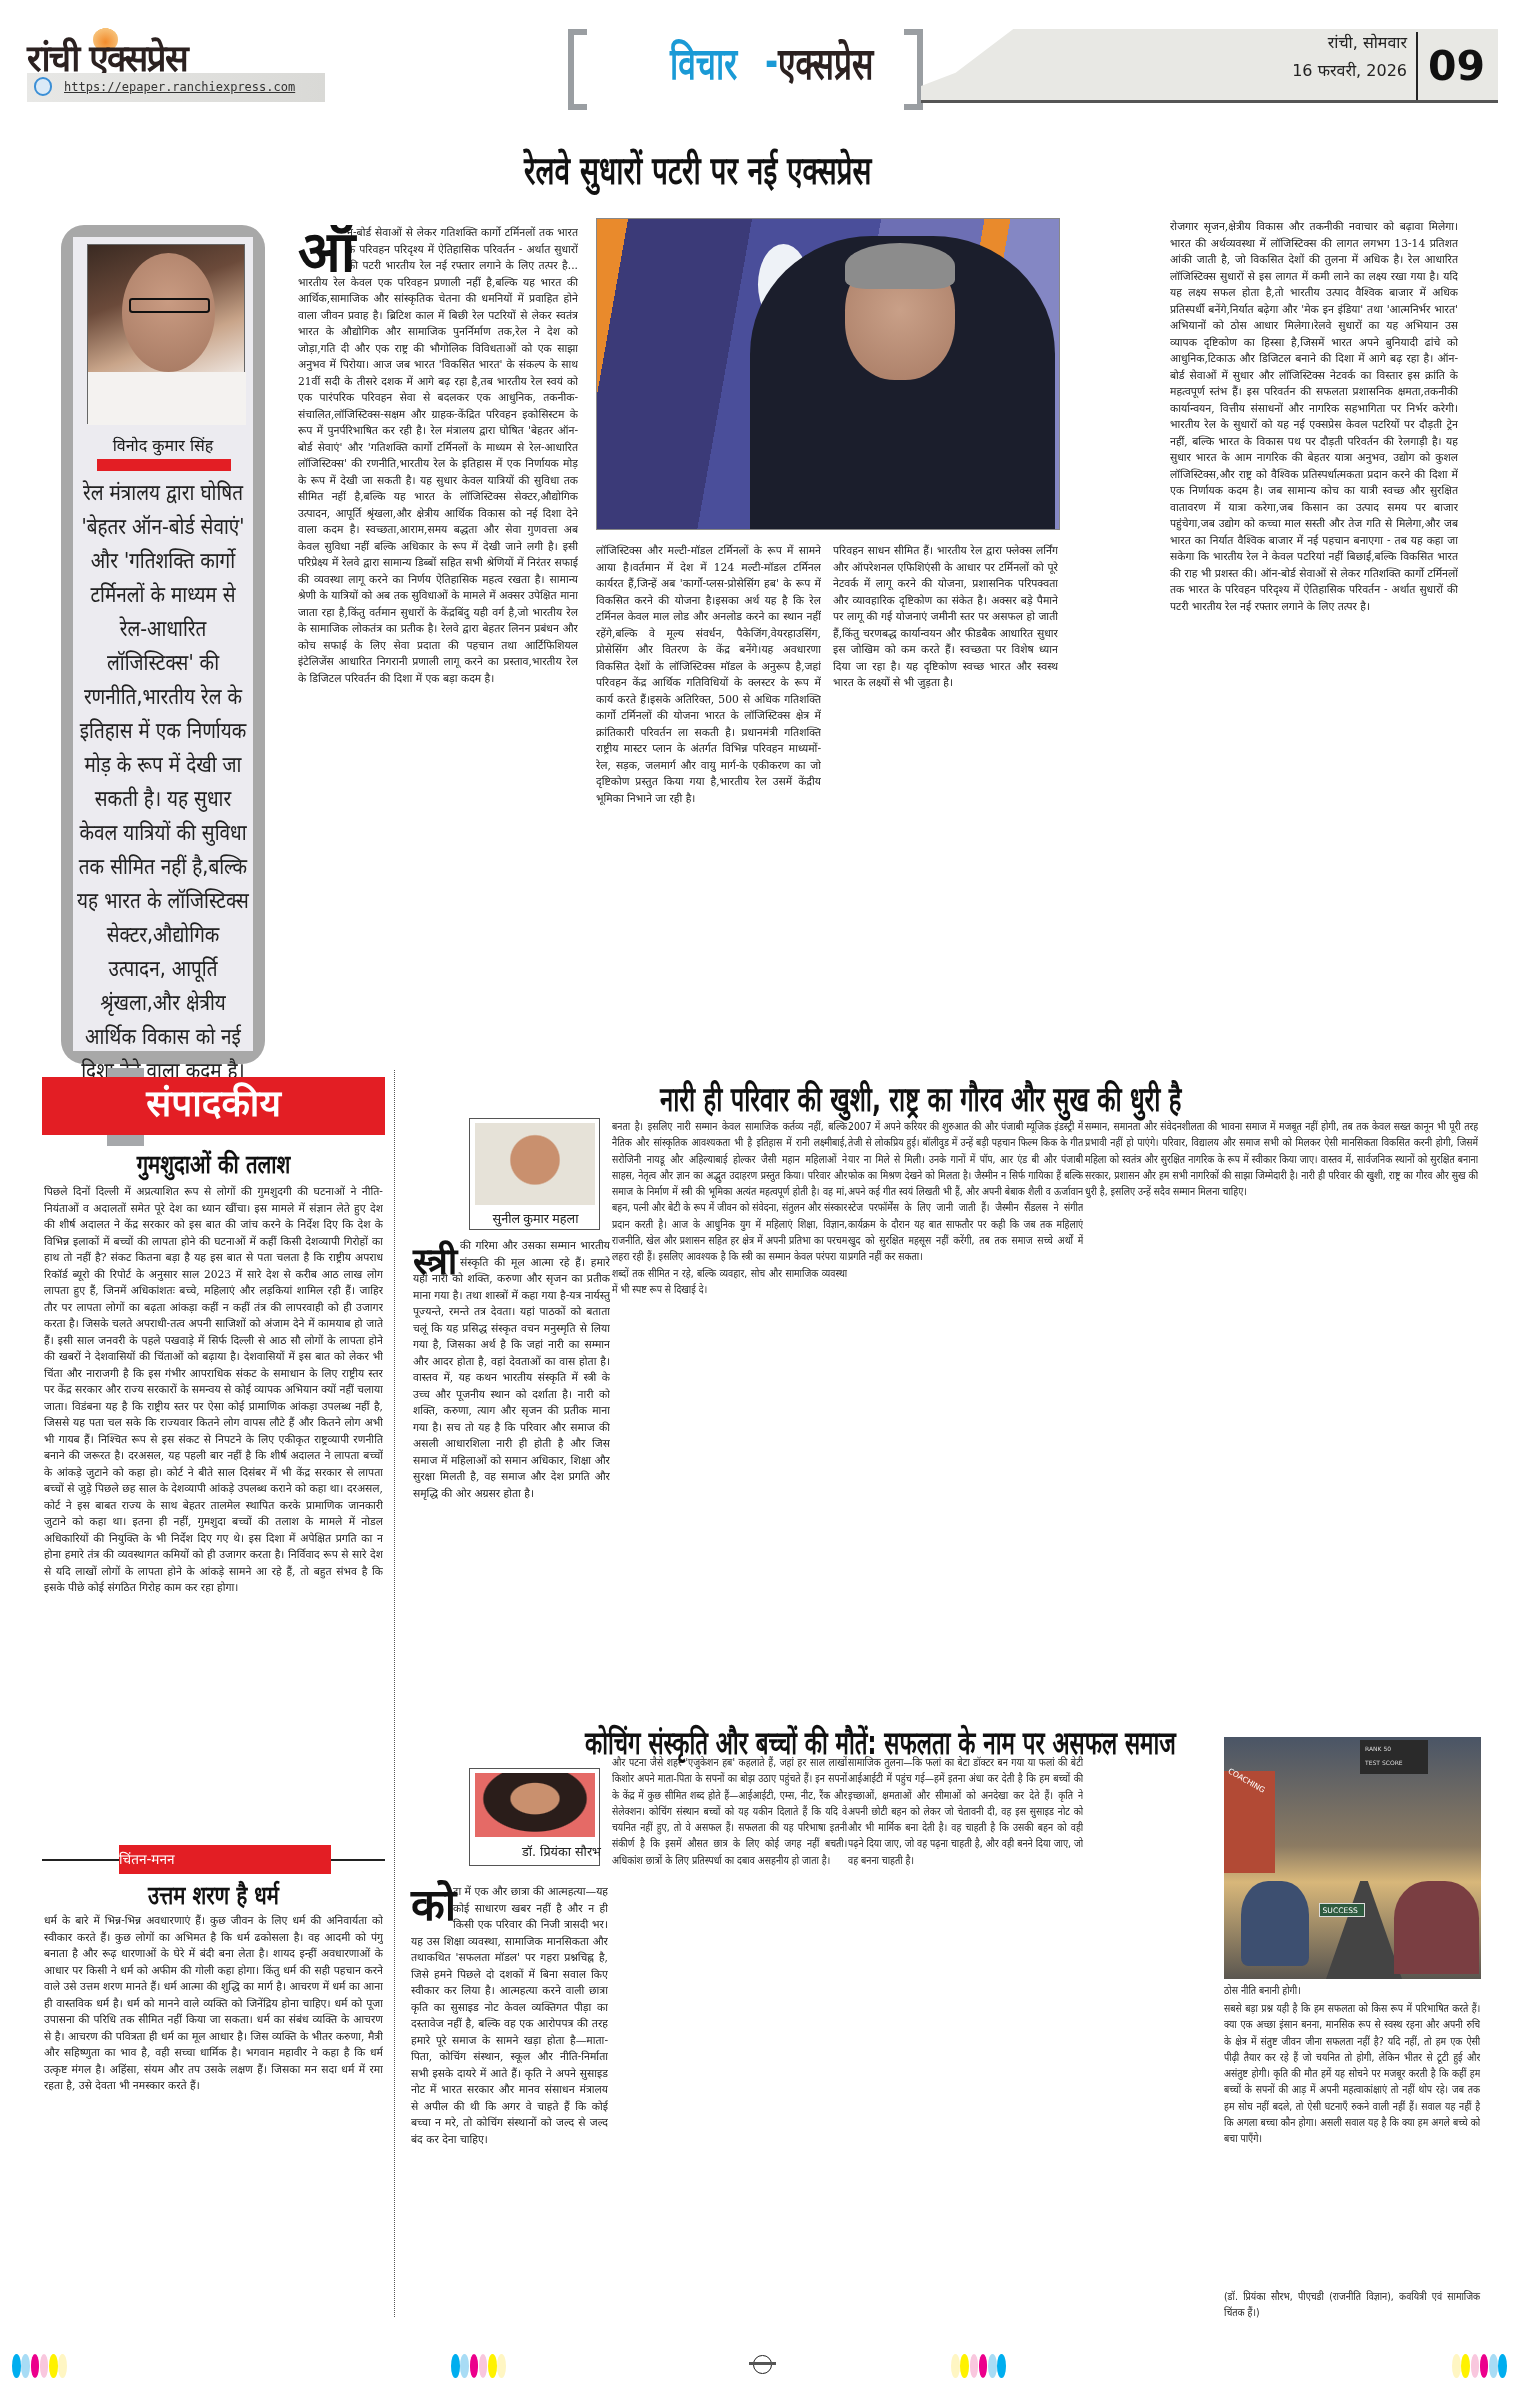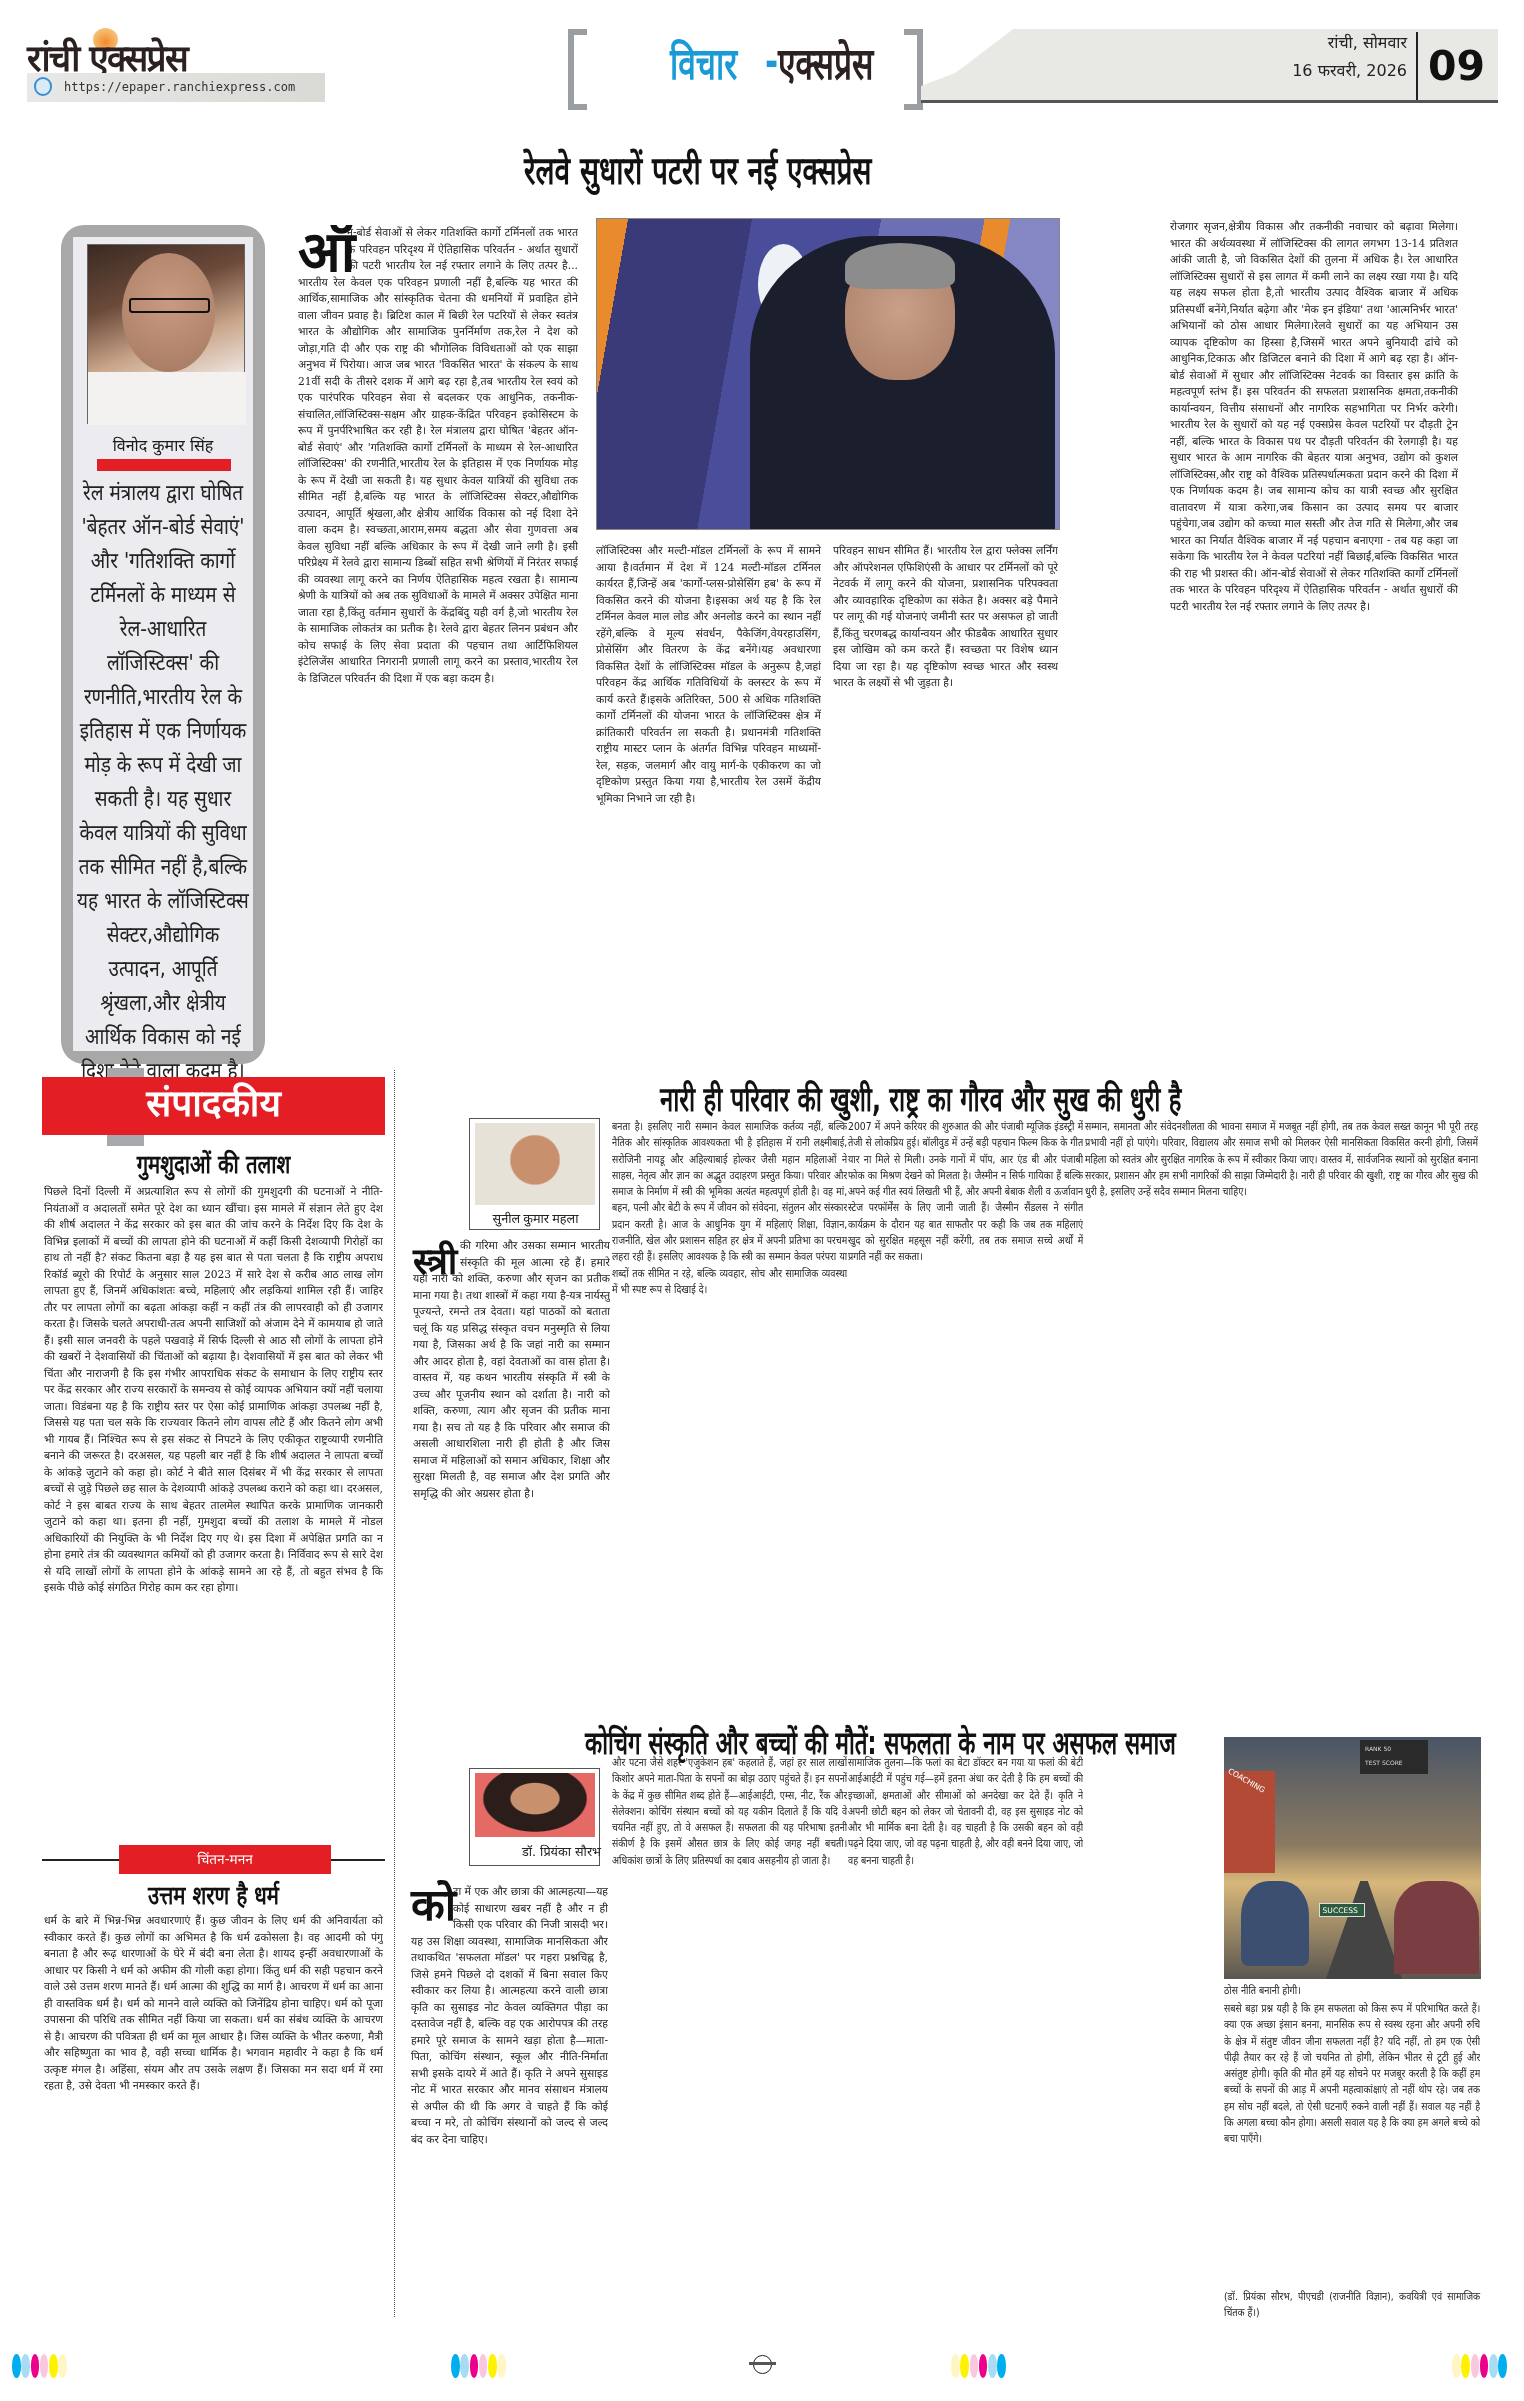--- a/index.html
+++ b/index.html
@@ -5,21 +5,21 @@
   * { box-sizing: border-box; margin: 0; padding: 0; }
   body { width: 1525px; height: 2401px; background: #fff; font-family: "DejaVu Serif", serif; color: #1a1a1a; position: relative; overflow: hidden; }
   .abs { position: absolute; }
   .hi { font-family: "DejaVu Sans", sans-serif; }
   .body-text { font-family: "DejaVu Serif", serif; font-size: 10.7px; line-height: 16.5px; text-align: justify; color: #222; }
 
   
   .logo-text { font-family: "DejaVu Sans", sans-serif; font-weight: bold; font-size: 37px; color: #2b2120; letter-spacing: -1.7px; transform: scaleX(0.95); transform-origin: left top; }
   .sun { width: 25.4px; height: 25.4px; border-radius: 50%; background: radial-gradient(circle at 50% 60%, #f28b2c, #f7c27a 70%, transparent 72%); }
   .url-bar { background: linear-gradient(90deg,#e8e8e6,#d9d9d6); height: 29px; }
-  .url-text { font-family: "DejaVu Sans Mono", monospace; font-size: 12px; color: #333; }
+  .url-text { font-family: "DejaVu Sans Mono", monospace; font-size: 12px; color: #333; text-decoration: underline; }
   .bracket { border: 6px solid #9a9ea2; width: 18.7px; }
   .bracket.l { border-right: none; }
   .bracket.r { border-left: none; }
   .sect-title { font-family: "DejaVu Sans", sans-serif; font-weight: bold; font-size: 44px; transform: scaleX(0.72); transform-origin: left top; white-space: nowrap; }
   .date-box { background: #e8e8e4; clip-path: polygon(16% 0, 100% 0, 100% 100%, 0 100%, 0 78%, 6% 60%); }
   .date-line { font-family: "DejaVu Sans", sans-serif; font-size: 16px; text-align: right; color: #222; }
   .page-no { font-family: "DejaVu Sans", sans-serif; font-weight: bold; font-size: 41px; color: #111; }
 
   .headline1 { font-family: "DejaVu Sans", sans-serif; font-weight: bold; font-size: 39px; color: #111; white-space: nowrap; transform: scaleX(0.72); transform-origin: left top; }
 
@@ -30,21 +30,21 @@
   .redbar { background: #e31e24; }
 
   .dropcap { font-family: "DejaVu Sans", sans-serif; font-weight: bold; font-size: 56px; line-height: 53px; color: #111; }
   .main-photo { background: linear-gradient(100deg,#e98a2c 0 6%, #3b3a78 6% 30%, #4a4e9a 30% 55%, #6d6fb4 55% 75%, #e98a2c 75% 80%, #8487c4 80%); border: 0.8px solid #888; overflow: hidden; }
   .person { background: radial-gradient(ellipse at 50% 22%, #c7a28a 0 15%, transparent 16%), linear-gradient(#1b1e2c,#1b1e2c); border-radius: 40% 40% 0 0; }
 
   .sampadkiya { background: #e31e24; color: #fff; font-family: "DejaVu Sans", sans-serif; font-weight: bold; font-size: 37px; text-align: center; }
   .gray-bracket { background: #a6a8ab; }
   .sub-head { font-family: "DejaVu Sans", sans-serif; font-weight: bold; font-size: 25.4px; text-align: center; color: #111; transform: scaleX(0.8); transform-origin: center top; }
   .dotted-v { border-left: 1.7px dotted #555; }
-  .chintan { background: #e31e24; color: #fff; font-family: "DejaVu Sans", sans-serif; font-size: 13.6px; text-align: center; line-height: 29px; }
+  .chintan { background: #e31e24; color: #fff; font-family: "DejaVu Sans", sans-serif; font-size: 13.6px; line-height: 29px; }
   .rule { background: #222; height: 1.7px; }
 
   .headline2 { font-family: "DejaVu Sans", sans-serif; font-weight: bold; font-size: 34px; color: #111; white-space: nowrap; transform: scaleX(0.7); transform-origin: left top; }
   .cond-text { font-family: "DejaVu Sans", sans-serif; font-size: 11px; line-height: 16.3px; text-align: justify; color: #222; transform: scaleX(0.84); transform-origin: left top; }
   .caption { font-family: "DejaVu Sans", sans-serif; font-size: 12.7px; text-align: center; color: #222; }
   .frame { border: 0.8px solid #555; background: #fff; }
 
   .reg-marks span { display: inline-block; width: 8.5px; height: 24px; border-radius: 50%; margin-right: 0.8px; }
   .crosshair { width: 18.7px; height: 18.7px; border: 1.7px solid #222; border-radius: 50%; }
 </style>

